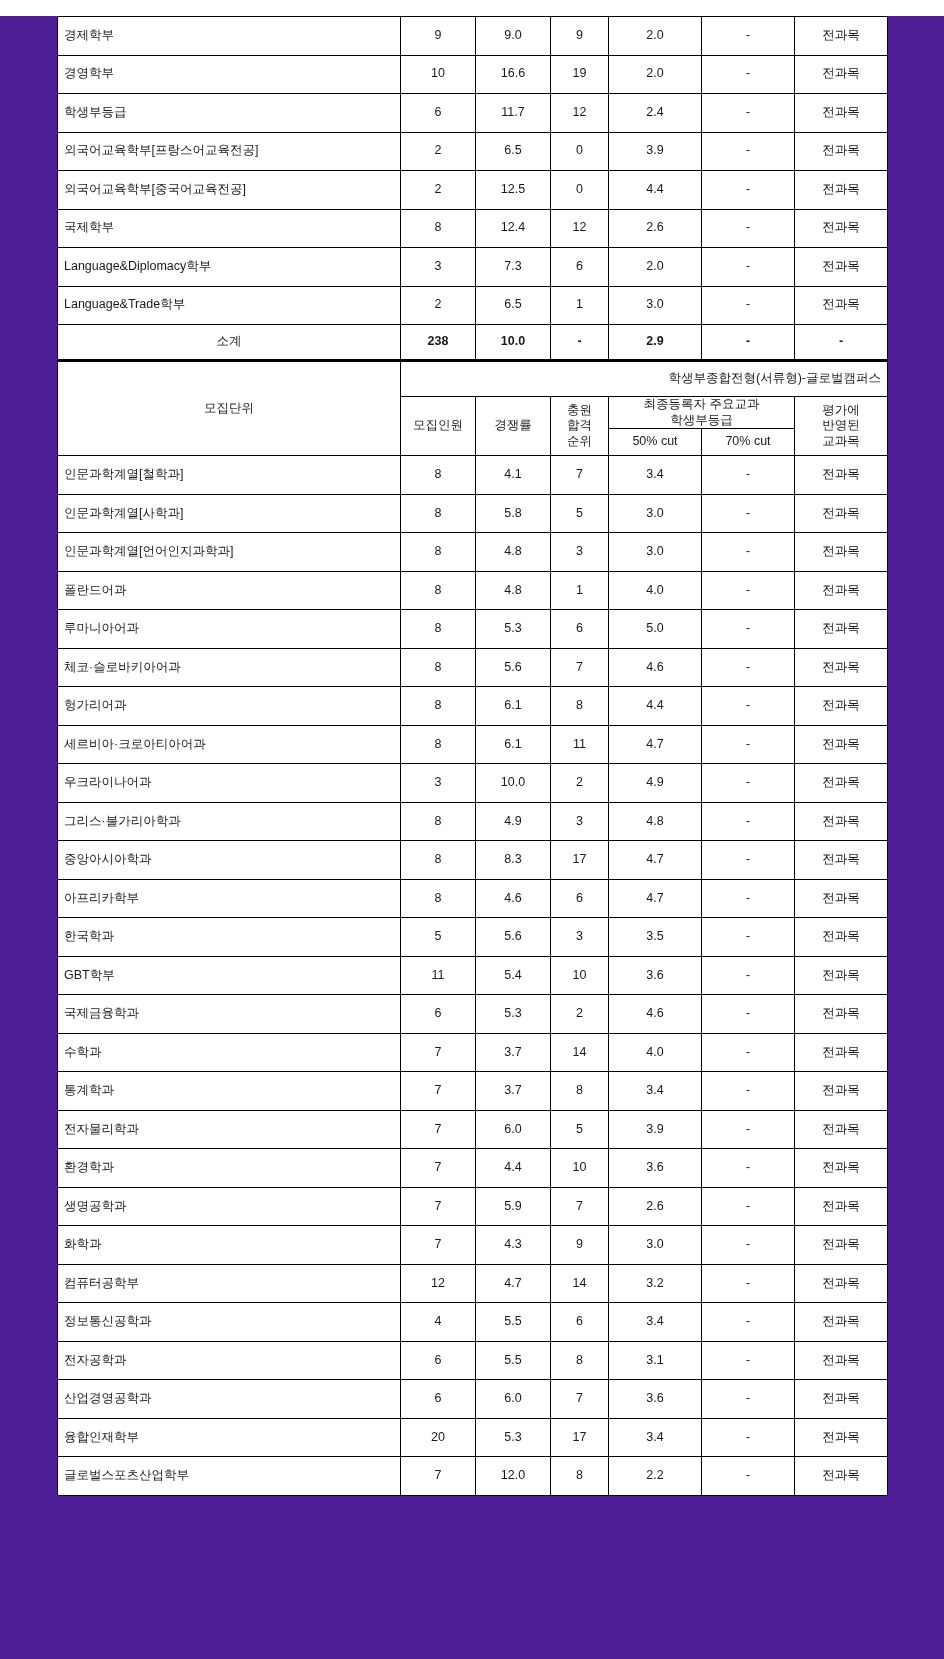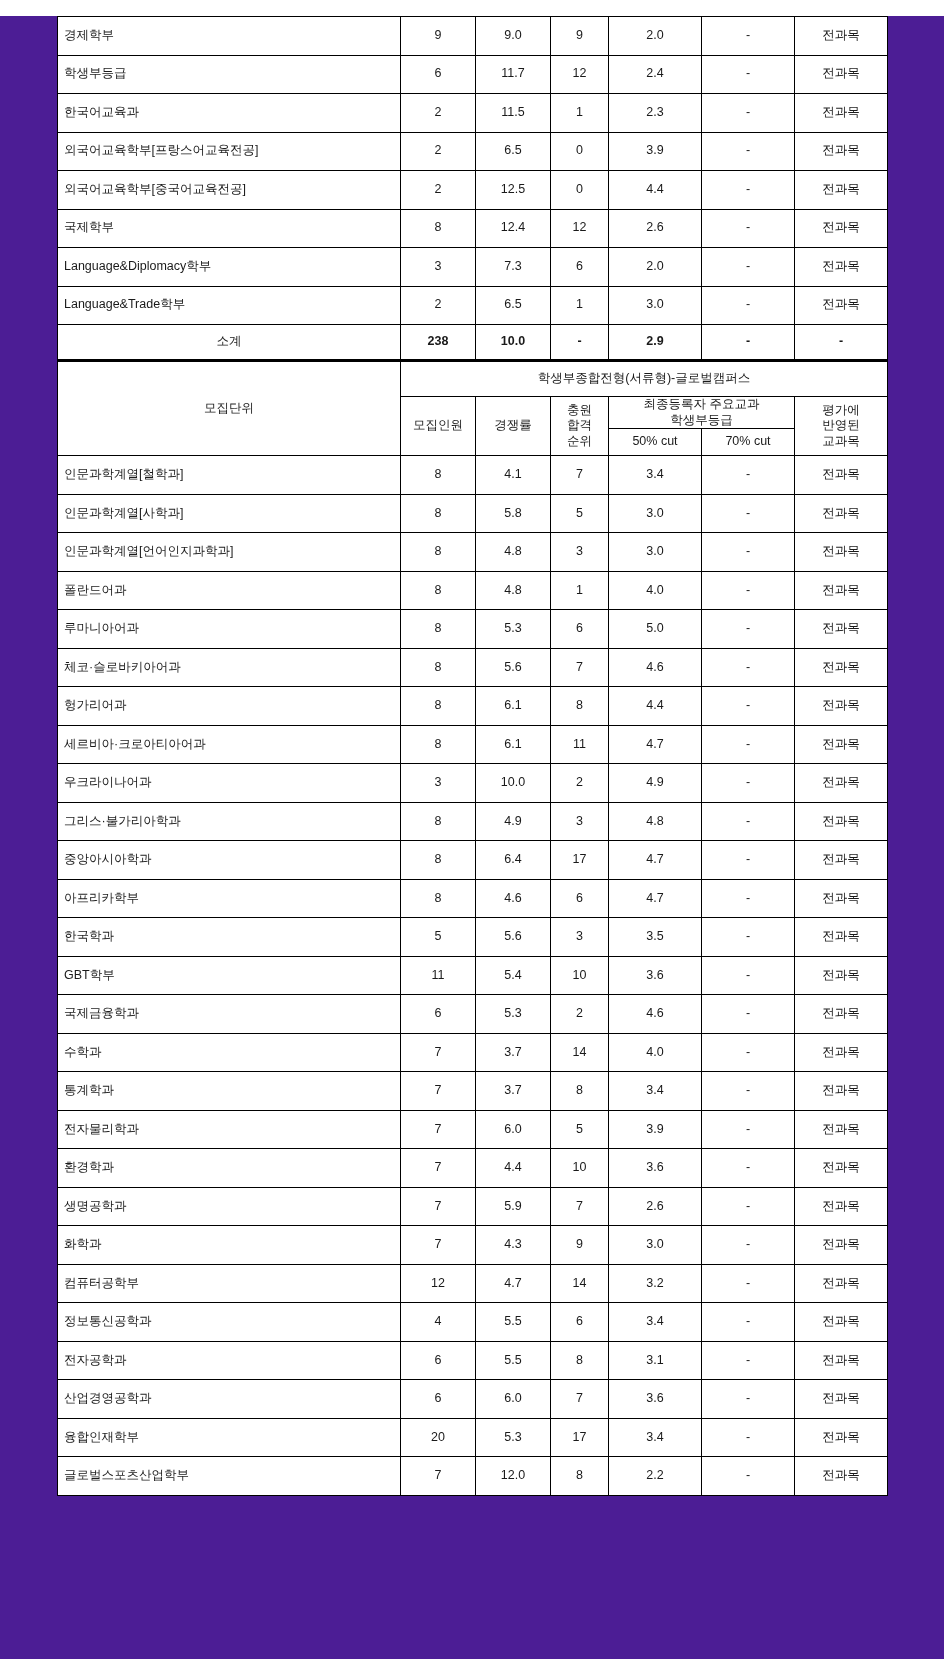--- a/index.html
+++ b/index.html
@@ -64,21 +64,21 @@
   
   .thick-top { border-top: 2.2px solid #000 !important; }
 
   
   .hdr { text-align: center; vertical-align: middle; }
   .hdr-unit {
     text-align: center;
     vertical-align: top;
     padding-top: 9px;
   }
-  .hdr-title { text-align: center; height: 34px; }
+  .hdr-title { text-align: right; height: 34px; }
   .stack { display: block; }
   .tbl2 td { font-size: 12.5px; }
   .cut-head { text-align: center; height: 26px; }
   .wrap-head { line-height: 1.55; }
 </style>
 </head>
 <body>
 
 <div class="sheet">
 
@@ -97,34 +97,34 @@
     <tr>
           <td class="unit-cell bold">경제학부</td>
           <td class="num-cell bold">9</td>
           <td class="num-cell">9.0</td>
           <td class="num-cell">9</td>
           <td class="num-cell">2.0</td>
           <td class="num-cell">-</td>
           <td class="num-cell">전과목</td>
         </tr>
         <tr>
+          <td class="unit-cell bold">경영학부</td>
+          <td class="num-cell bold">10</td>
+          <td class="num-cell">16.6</td>
+          <td class="num-cell">19</td>
+          <td class="num-cell">2.0</td>
+          <td class="num-cell">-</td>
+          <td class="num-cell">전과목</td>
+        </tr>
+        <tr>
           <td class="unit-cell bold">학생부등급</td>
           <td class="num-cell">6</td>
           <td class="num-cell">11.7</td>
           <td class="num-cell">12</td>
           <td class="num-cell">2.4</td>
-          <td class="num-cell">-</td>
-          <td class="num-cell">전과목</td>
-        </tr>
-        <tr>
-          <td class="unit-cell bold">한국어교육과</td>
-          <td class="num-cell">2</td>
-          <td class="num-cell">11.5</td>
-          <td class="num-cell">1</td>
-          <td class="num-cell">2.3</td>
           <td class="num-cell">-</td>
           <td class="num-cell">전과목</td>
         </tr>
         <tr>
           <td class="unit-cell">외국어교육학부[프랑스어교육전공]</td>
           <td class="num-cell">2</td>
           <td class="num-cell">6.5</td>
           <td class="num-cell">0</td>
           <td class="num-cell">3.9</td>
           <td class="num-cell">-</td>
@@ -302,21 +302,21 @@
           <td class="num-cell">8</td>
           <td class="num-cell">4.9</td>
           <td class="num-cell">3</td>
           <td class="num-cell">4.8</td>
           <td class="num-cell">-</td>
           <td class="num-cell">전과목</td>
         </tr>
         <tr>
           <td class="unit-cell">중앙아시아학과</td>
           <td class="num-cell">8</td>
-          <td class="num-cell">6.4</td>
+          <td class="num-cell">8.3</td>
           <td class="num-cell">17</td>
           <td class="num-cell">4.7</td>
           <td class="num-cell">-</td>
           <td class="num-cell">전과목</td>
         </tr>
         <tr>
           <td class="unit-cell">아프리카학부</td>
           <td class="num-cell">8</td>
           <td class="num-cell">4.6</td>
           <td class="num-cell">6</td>

